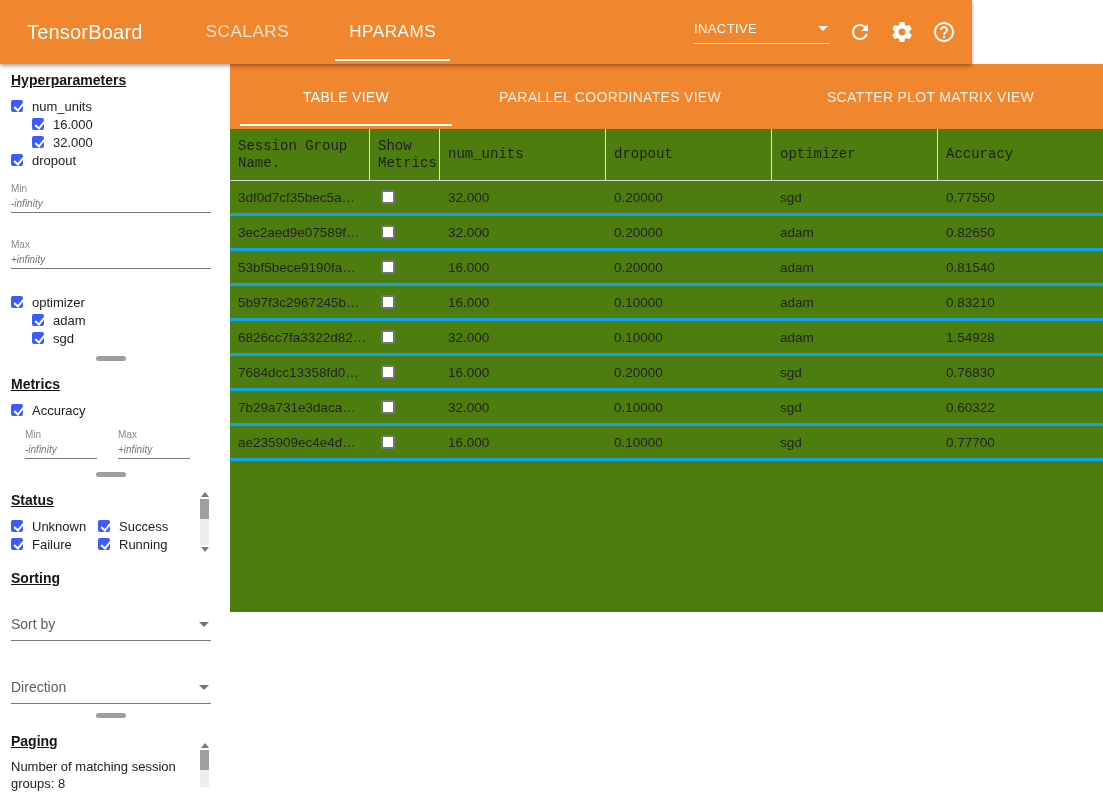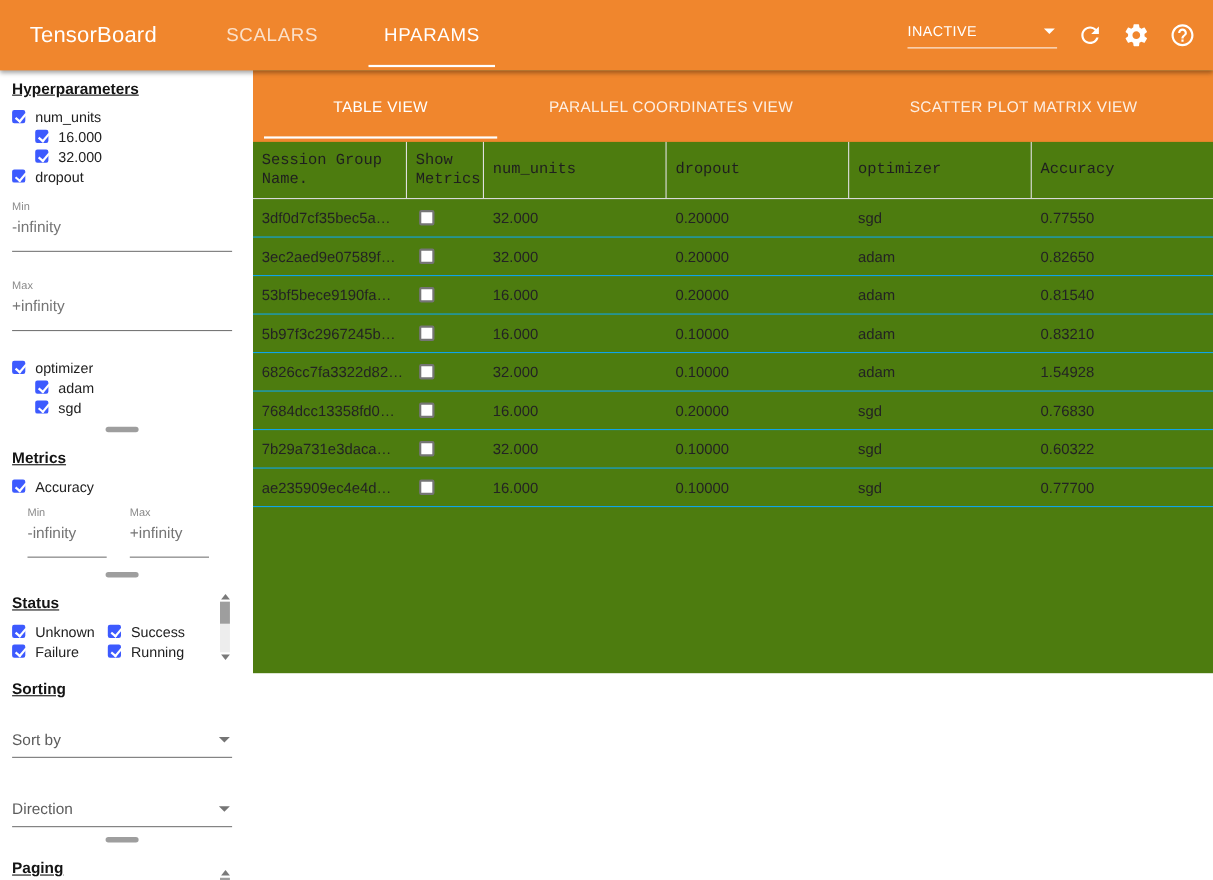--- a/index.html
+++ b/index.html
@@ -7,21 +7,21 @@
     --blue:#3d5afe;
     --text:#212121;
     --muted:#757575;
     --line:#e0e0e0;
   }
   *{box-sizing:border-box;margin:0;padding:0;}
   html,body{width:1103px;height:800px;overflow:hidden;background:#fff;
     font-family:"Liberation Sans",sans-serif;color:var(--text);}
 
   
-  .toolbar{position:absolute;top:0;left:0;width:1103px;height:64px;background:var(--orange);
+  .toolbar{position:absolute;top:0;left:0;width:972px;height:64px;background:var(--orange);
     display:flex;align-items:center;color:#fff;box-shadow:0 2px 4px rgba(0,0,0,.35);z-index:5;}
   .logo{margin-left:27px;font-size:20px;letter-spacing:.2px;}
   .top-tabs{display:flex;height:100%;margin-left:33px;}
   .top-tab{display:flex;align-items:center;padding:0 30px;font-size:17px;font-weight:500;
     letter-spacing:.6px;color:rgba(255,255,255,.75);position:relative;cursor:pointer;}
   .top-tab.active{color:#fff;}
   .top-tab.active::after{content:"";position:absolute;left:16px;right:16px;bottom:3px;height:2px;background:#fff;}
   .toolbar-right{margin-left:auto;display:flex;align-items:center;gap:18px;margin-right:16px;}
   .reload-select{width:136px;display:flex;align-items:center;justify-content:space-between;
     border-bottom:1px solid rgba(255,255,255,.8);padding:0 2px 7px 0;font-size:13px;letter-spacing:.4px;cursor:pointer;}
@@ -42,21 +42,21 @@
     flex:none;position:relative;cursor:pointer;}
   .cb.checked{background:var(--blue);border-color:var(--blue);}
   .cb.checked::after{content:"";position:absolute;left:3px;top:-1px;width:4px;height:8px;
     border:2px solid #fff;border-top:none;border-left:none;transform:rotate(40deg);}
   .indent{margin-left:21px;}
   .gap-md{margin-top:24px;}
   .field{margin-top:14px;}
   .field.gap-lg{margin-top:26px;}
   .flabel{font-size:10px;color:#8a8a8a;margin-bottom:1px;}
   .finput{display:block;width:100%;border:none;border-bottom:1px solid #777;background:transparent;
-    color:var(--muted);font-size:14px;font-family:inherit;padding:3px 0 14px;outline:none;}
+    color:var(--muted);font-size:10px;font-family:inherit;padding:3px 0 3px;outline:none;font-style:italic;}
   .minmax-row{display:flex;gap:21px;margin:10px 0 4px 14px;}
   .minmax-row .field{width:72px;margin-top:0;}
   .drag-handle{width:30px;height:5px;border-radius:2.5px;background:#9e9e9e;margin:7px auto;cursor:row-resize;}
   .status-section{height:78px;overflow:hidden;padding-right:32px;}
   .status-grid{display:grid;grid-template-columns:87px 1fr;}
   .mini-scrollbar{position:absolute;width:9px;display:flex;flex-direction:column;align-items:center;}
   .sb-status{right:13px;top:6px;height:64px;}
   .sb-paging{right:13px;top:16px;height:46px;}
   .sb-arrow{width:0;height:0;border-left:4px solid transparent;border-right:4px solid transparent;margin:2px 0;cursor:pointer;}
   .sb-arrow.up{border-bottom:5px solid #7a7a7a;}
@@ -76,21 +76,21 @@
   .view-tab.vt1{width:232px;}
   .view-tab.vt2{width:296px;}
   .view-tab.vt3{flex:1;}
   .view-tab.active{color:#fff;}
   .view-tab.active::after{content:"";position:absolute;left:10px;right:10px;bottom:3px;height:2px;background:#fff;}
   .thead,.trow{display:grid;grid-template-columns:140px 70px 166px 166px 166px 1fr;}
   .thead{height:52px;border-bottom:1px solid #d9d9d9;font-family:Liberation Mono, monospace;}
   .th{padding:8px;font-size:14px;color:#1f1f1f;display:flex;align-items:center;line-height:17px;
     border-right:1px solid var(--line);cursor:pointer;}
   .th:last-child{border-right:none;}
-  .trow{height:35px;border-bottom:1px solid #0ea5e9;}
+  .trow{height:35px;border-bottom:3px solid #0ea5e9;}
   .td{padding:0 8px;display:flex;align-items:center;font-size:13.5px;color:#232323;
     white-space:nowrap;overflow:hidden;}
   .td .cb{width:14px;height:14px;margin-left:3px;}
 </style>
 </head>
 <body>
 
 <header class="toolbar">
   <div class="logo">TensorBoard</div>
   <nav class="top-tabs">

